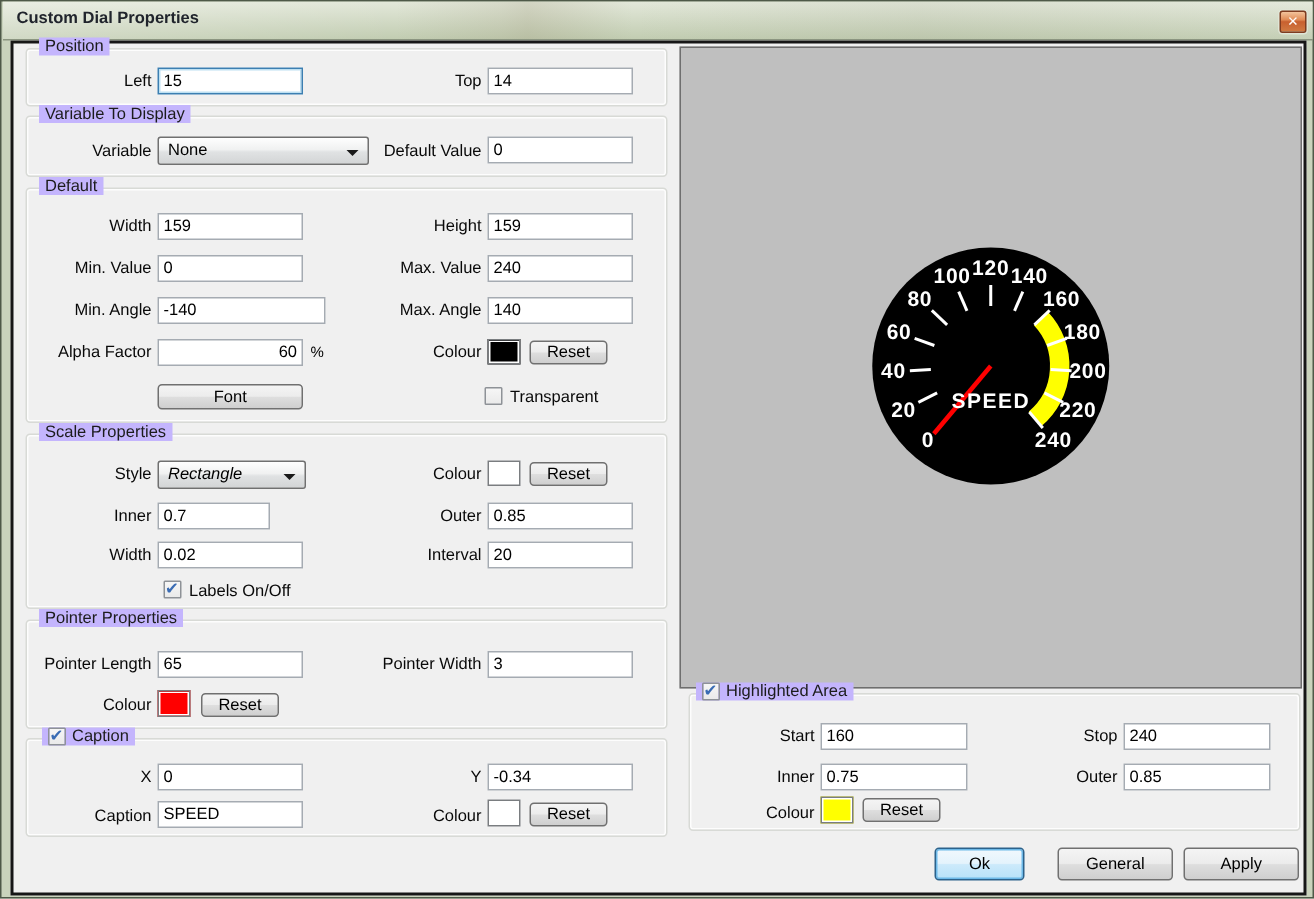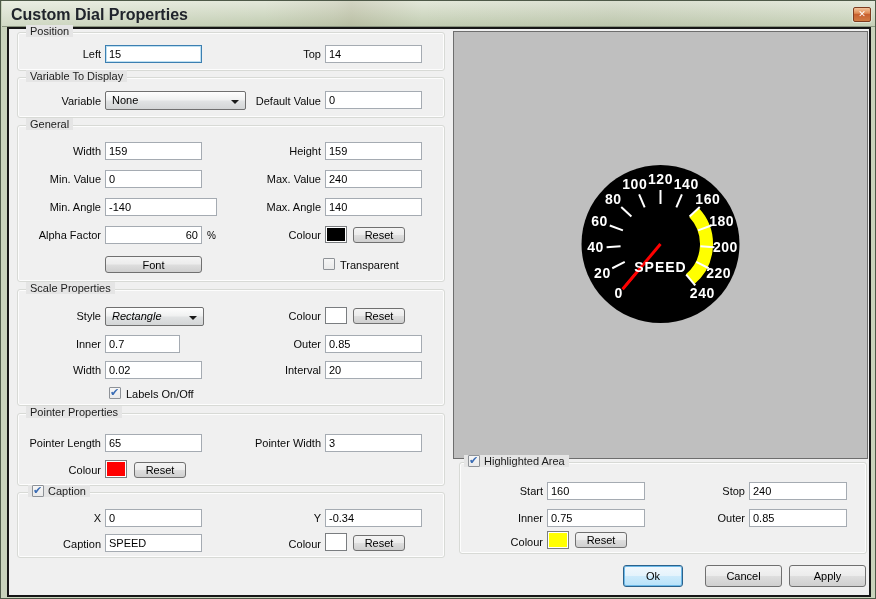--- a/index.html
+++ b/index.html
@@ -12,39 +12,39 @@
     border:1px solid #4E5948;
     overflow:hidden;
   }
   .titlebar{
     position:absolute; left:1px; top:0; width:874px; height:26px;
     background:
       linear-gradient(90deg, rgba(255,255,255,0.25), rgba(255,255,255,0) 30%, rgba(140,125,95,0.12) 38%, rgba(140,125,95,0.18) 40%, rgba(255,255,255,0) 48%, rgba(120,120,100,0.08) 70%, rgba(255,255,255,0.05)),
       linear-gradient(180deg,#E3E8DA,#C2CDB2);
     border-bottom:1px solid #8B9580;
   }
-  .title-text{ position:absolute; left:9px; top:5px; font-size:16px; font-weight:bold; color:#20242C; }
+  .title-text{ position:absolute; left:9px; top:5px; font-size:11px; font-weight:bold; color:#20242C; }
   .close-btn{
     position:absolute; left:852px; top:6px; width:18px; height:15px;
     background:linear-gradient(180deg,#F3C49C 0%,#E08B55 40%,#C8602F 50%,#D07A42 100%);
     border:1px solid #7E3C20; border-radius:2px;
     box-shadow:0 0 0 1px #DFE5D6;
     color:#FFF; font-size:9px; font-weight:bold; text-align:center; line-height:13px;
     cursor:default;
   }
   .client{
     position:absolute; left:6px; top:26px; width:864px; height:570px;
     background:#F0F0F0; border:2px solid #161616;
   }
   .groupbox{
     position:absolute; border:1px solid #D8DAD6; border-radius:3px;
     box-shadow: inset 0 0 0 1px #FDFDFD;
   }
   .legend{
-    position:absolute; top:-8px; left:8px; background:#e5e5e5; padding:0 4px;
+    position:absolute; top:-8px; left:8px; background:#c4b5fd; padding:0 4px;
     color:#1C1C1C; white-space:nowrap;
   }
   .legend-check{ display:flex; align-items:center; gap:4px; }
   .lbl{ position:absolute; text-align:right; color:#090909; white-space:nowrap; }
   .field{
     position:absolute; height:18px; background:#FFF;
     border:1px solid #A5ABB2; font-size:11px; font-family:inherit;
     padding:0 3px; color:#000;
   }
   .field.right{ text-align:right; }
@@ -114,21 +114,21 @@
 </div>
 <span class="lbl" style="left:30px;top:94px;width:70px;">Variable</span>
 <div class="combo" style="left:104px;top:90px;width:141px;">
   <span>None</span>
   <span class="arrow"></span>
 </div>
 <span class="lbl" style="left:250px;top:94px;width:70px;">Default Value</span>
 <input class="field" style="left: 324px; top: 90px; width: 97px;" value="0">
 
 <div class="groupbox" style="left:16px;top:124px;width:428px;height:157px;">
-  <span class="legend">General</span>
+  <span class="legend">Default</span>
 </div>
 <span class="lbl" style="left:30px;top:144px;width:70px;">Width</span>
 <input class="field" style="left: 104px; top: 141px; width: 97px;" value="159">
 <span class="lbl" style="left:250px;top:144px;width:70px;">Height</span>
 <input class="field" style="left: 324px; top: 141px; width: 97px;" value="159">
 
 <span class="lbl" style="left:30px;top:172px;width:70px;">Min. Value</span>
 <input class="field" style="left: 104px; top: 169px; width: 97px;" value="0">
 <span class="lbl" style="left:250px;top:172px;width:70px;">Max. Value</span>
 <input class="field" style="left: 324px; top: 169px; width: 97px;" value="240">
@@ -248,14 +248,14 @@
 <input class="field" style="left: 748px; top: 481px; width: 98px;" value="240">
 <span class="lbl" style="left:482px;top:511px;width:60px;">Inner</span>
 <input class="field" style="left: 546px; top: 508px; width: 98px;" value="0.75">
 <span class="lbl" style="left:684px;top:511px;width:60px;">Outer</span>
 <input class="field" style="left: 748px; top: 508px; width: 98px;" value="0.85">
 <span class="lbl" style="left:482px;top:535px;width:60px;">Colour</span>
 <span class="swatch" style="left: 546px; top: 530px; height: 18px; background: rgb(255, 255, 0);"></span>
 <button class="btn small" style="left:574px;top:531px;">Reset</button>
 
 <button class="btn default btn-ok">Ok</button>
-<button class="btn btn-cancel">Cancel</button>
+<button class="btn btn-cancel">General</button>
 <button class="btn btn-apply">Apply</button>
 
 </body></html>

